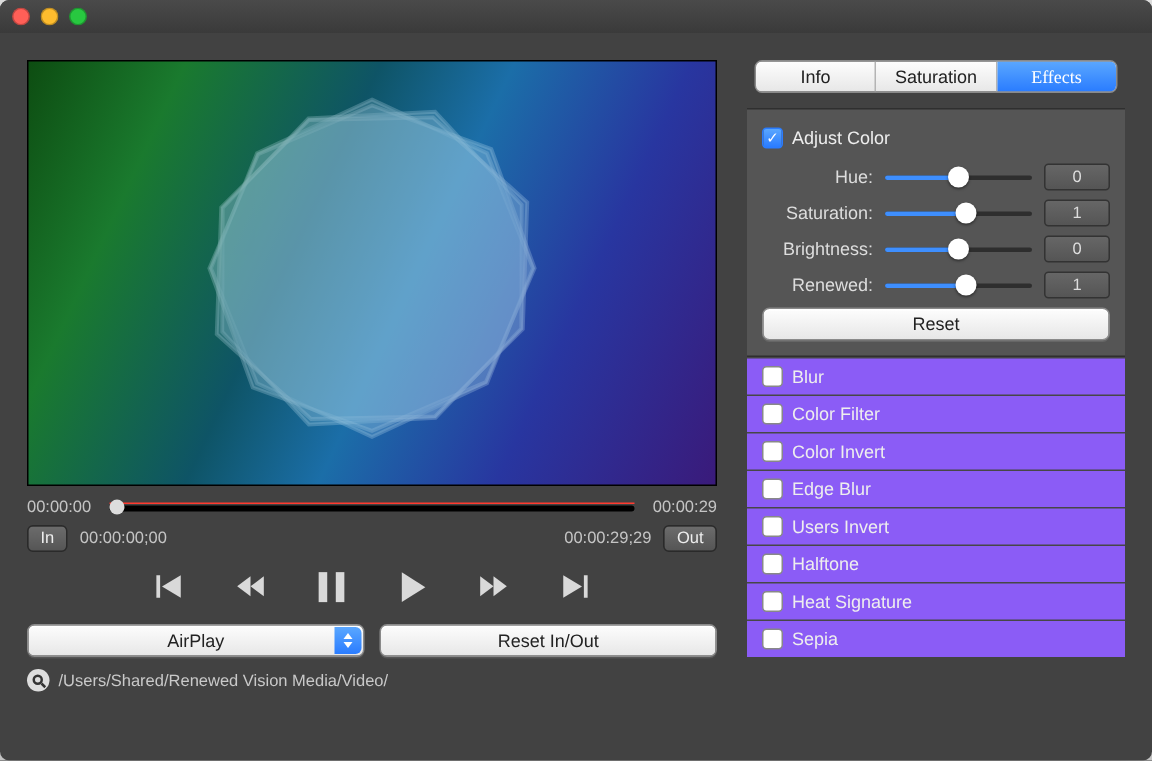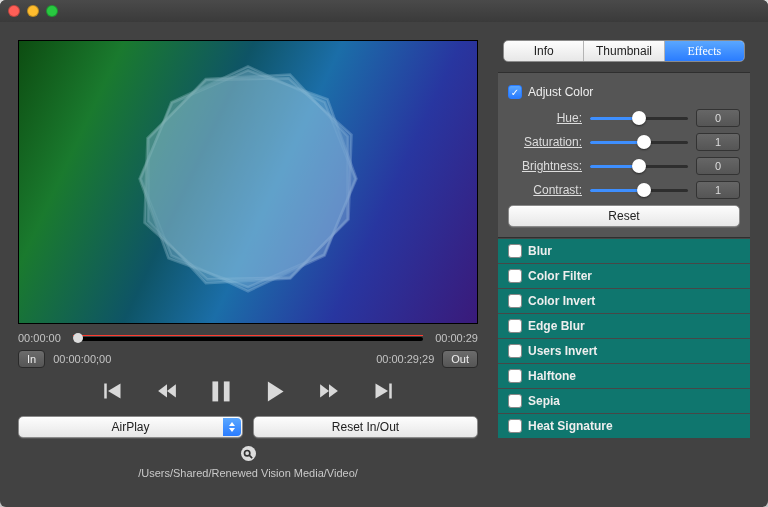--- a/index.html
+++ b/index.html
@@ -54,51 +54,51 @@
   .popup .arrows {
     position:absolute; right:1px; top:1px; bottom:1px; width:18px;
     background:linear-gradient(#5aa7ff,#2a7cff); border-radius:0 4px 4px 0;
     display:flex; flex-direction:column; align-items:center; justify-content:center;
   }
   .popup .arrows::before, .popup .arrows::after {
     content:""; width:0;height:0;border-left:3px solid transparent;border-right:3px solid transparent;
   }
   .popup .arrows::before { border-bottom:4px solid #fff; margin-bottom:2px;}
   .popup .arrows::after  { border-top:4px solid #fff;}
-  .pathrow { display:flex; align-items:center; gap:6px; margin-top:8px; color:#c9c9c9; font-size:11px;flex-direction:column;}
+  .pathrow { display:flex; align-items:center; gap:6px; margin-top:8px; color:#c9c9c9; font-size:11px;}
   .magnifier { width:15px; height:15px; border-radius:50%; background:#ddd; display:flex; align-items:center; justify-content:center;}
   .magnifier svg { width:10px; height:10px; stroke:#333; fill:none; stroke-width:2;}
   
   .segmented {
     display:flex; background:linear-gradient(#fdfdfd,#e7e7e7); border:1px solid #8a8a8a; border-radius:5px; overflow:hidden;
     height:22px; margin: 0 auto 10px; width: 242px;
   }
   .seg { flex:1; font-size:12px; display:flex; align-items:center; justify-content:center; color:#222; cursor:pointer; border-right:1px solid #b4b4b4;}
   .seg:last-child { border-right:none;font-family:Liberation Serif, serif;}
   .seg.active { background:linear-gradient(#5aa7ff,#2a7cff); color:#fff;}
   .panel { background:#555; border-top:1px solid #2f2f2f; border-bottom:1px solid #2f2f2f; padding:8px 10px 10px; }
   .effect-check { display:flex; align-items:center; gap:6px; color:#eee; font-size:12px; padding:4px 0; }
   .chk {
     width:14px; height:14px; background:#fff; border:1px solid #888; border-radius:3px; display:flex; align-items:center; justify-content:center;
     font-size:10px;
   }
   .chk.on { background:linear-gradient(#5aa7ff,#2a7cff); border-color:#2a7cff; color:#fff;}
   .sliderrow { display:flex; align-items:center; gap:8px; margin:6px 0; }
-  .sliderrow label { width:74px; text-align:right; color:#ddd; font-size:12px;text-decoration:underline;}
+  .sliderrow label { width:74px; text-align:right; color:#ddd; font-size:12px;}
   .slider { flex:1; height:14px; position:relative;}
   .strack { position:absolute; left:0; right:0; top:6px; height:3px; background:#2e2e2e; border-radius:2px;}
   .sfill { position:absolute; left:0; top:6px; height:3px; background:#3e8fff; border-radius:2px;}
   .sthumb { position:absolute; top:0; width:14px; height:14px; background:#fff; border-radius:50%; box-shadow:0 1px 2px rgba(0,0,0,.5);}
   .valbox {
     width:44px; height:18px; background:linear-gradient(#666,#555); border:1px solid #333; border-radius:3px;
     color:#ddd; font-size:11px; display:flex; align-items:center; justify-content:center;
   }
   .resetwrap { display:flex; justify-content:center; margin-top:6px;}
   .resetbtn { width:90px;}
-  .simple-list { background:#0f766e;font-weight:bold; }
+  .simple-list { background:#8b5cf6; }
   .simple-list .effect-check { border-top:1px solid #474747; padding:5px 10px;}
   .sourcerow { margin-top:auto; display:flex; justify-content:flex-end; padding-top:8px;}
   .sourcebtn { width:100px;}
 </style>
 </head>
 <body>
 
 <div class="window">
   <div class="titlebar">
     <div class="dot dot-red"></div>
@@ -192,21 +192,21 @@
               <line x1="8" y1="8" x2="11" y2="11"></line>
             </svg>
         </span>
         <span>/Users/Shared/Renewed Vision Media/Video/</span>
       </div>
     </div>
 
     <div class="right">
       <div class="segmented">
         <div class="seg">Info</div>
-        <div class="seg">Thumbnail</div>
+        <div class="seg">Saturation</div>
         <div class="seg active">Effects</div>
       </div>
 
       <div class="panel">
         <div class="effect-check">
           <span class="chk on">✓</span>
           <span>Adjust Color</span>
         </div>
         <div id="slider-rows">
             <div class="sliderrow">
@@ -230,21 +230,21 @@
             <div class="sliderrow">
               <label>Brightness:</label>
               <div class="slider">
                 <div class="strack"></div>
                 <div class="sfill" style="width:50%"></div>
                 <div class="sthumb" style="left:calc(50% - 7px)"></div>
               </div>
               <div class="valbox">0</div>
             </div>
             <div class="sliderrow">
-              <label>Contrast:</label>
+              <label>Renewed:</label>
               <div class="slider">
                 <div class="strack"></div>
                 <div class="sfill" style="width:55.00000000000001%"></div>
                 <div class="sthumb" style="left:calc(55.00000000000001% - 7px)"></div>
               </div>
               <div class="valbox">1</div>
             </div>
           </div>
         <div class="resetwrap">
           <button class="macbtn resetbtn">Reset</button>
@@ -271,23 +271,23 @@
           <div class="effect-check">
             <span class="chk"></span>
             <span>Users Invert</span>
           </div>
           <div class="effect-check">
             <span class="chk"></span>
             <span>Halftone</span>
           </div>
           <div class="effect-check">
             <span class="chk"></span>
+            <span>Heat Signature</span>
+          </div>
+          <div class="effect-check">
+            <span class="chk"></span>
             <span>Sepia</span>
-          </div>
-          <div class="effect-check">
-            <span class="chk"></span>
-            <span>Heat Signature</span>
           </div>
         </div>
 
     </div>
   </div>
 </div>
 
 </body></html>

